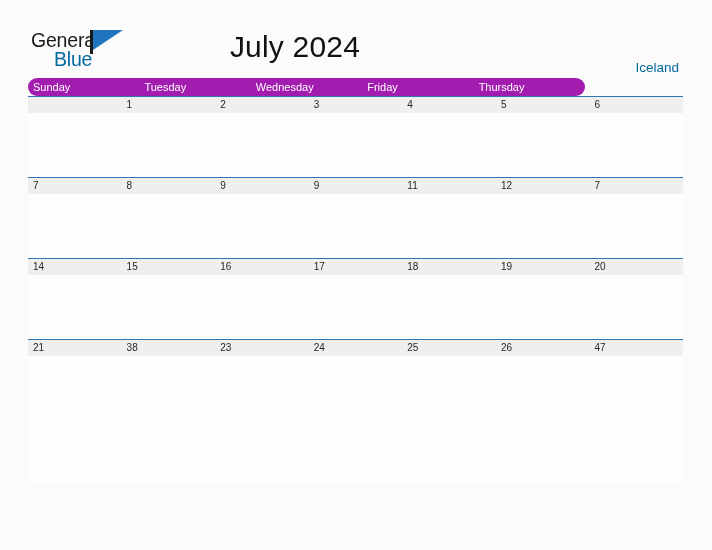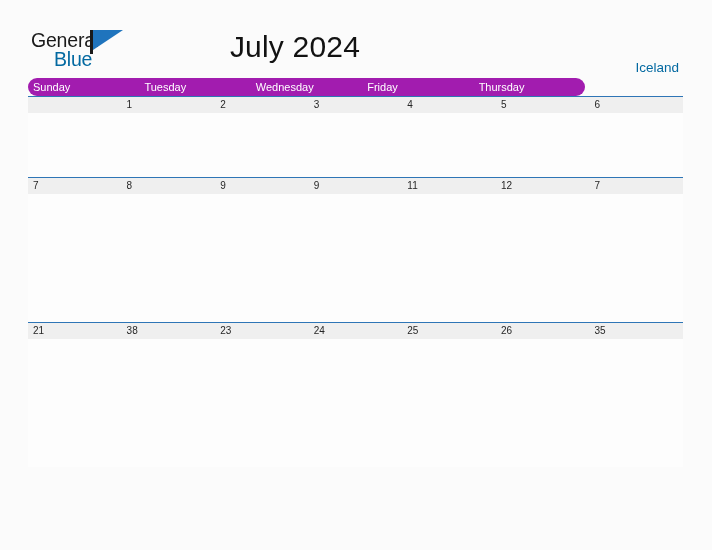--- a/index.html
+++ b/index.html
@@ -238,40 +238,49 @@
         <div class="daybody"></div>
         <div class="daybody"></div>
         <div class="daybody"></div>
         <div class="daybody"></div>
         <div class="daybody"></div>
         <div class="daybody"></div>
       </div>
     </div>
 
     <div class="week">
+      <div class="datebar">
+        <div class="daynum">14</div>
+        <div class="daynum">15</div>
+        <div class="daynum">16</div>
+        <div class="daynum">17</div>
+        <div class="daynum">18</div>
+        <div class="daynum">19</div>
+        <div class="daynum">20</div>
+      </div>
       <div class="bodybar">
         <div class="daybody"></div>
         <div class="daybody"></div>
         <div class="daybody"></div>
         <div class="daybody"></div>
         <div class="daybody"></div>
         <div class="daybody"></div>
         <div class="daybody"></div>
       </div>
     </div>
 
     <div class="week">
       <div class="datebar">
         <div class="daynum">21</div>
         <div class="daynum">38</div>
         <div class="daynum">23</div>
         <div class="daynum">24</div>
         <div class="daynum">25</div>
         <div class="daynum">26</div>
-        <div class="daynum">35</div>
+        <div class="daynum">47</div>
       </div>
       <div class="bodybar">
         <div class="daybody"></div>
         <div class="daybody"></div>
         <div class="daybody"></div>
         <div class="daybody"></div>
         <div class="daybody"></div>
         <div class="daybody"></div>
         <div class="daybody"></div>
       </div>

